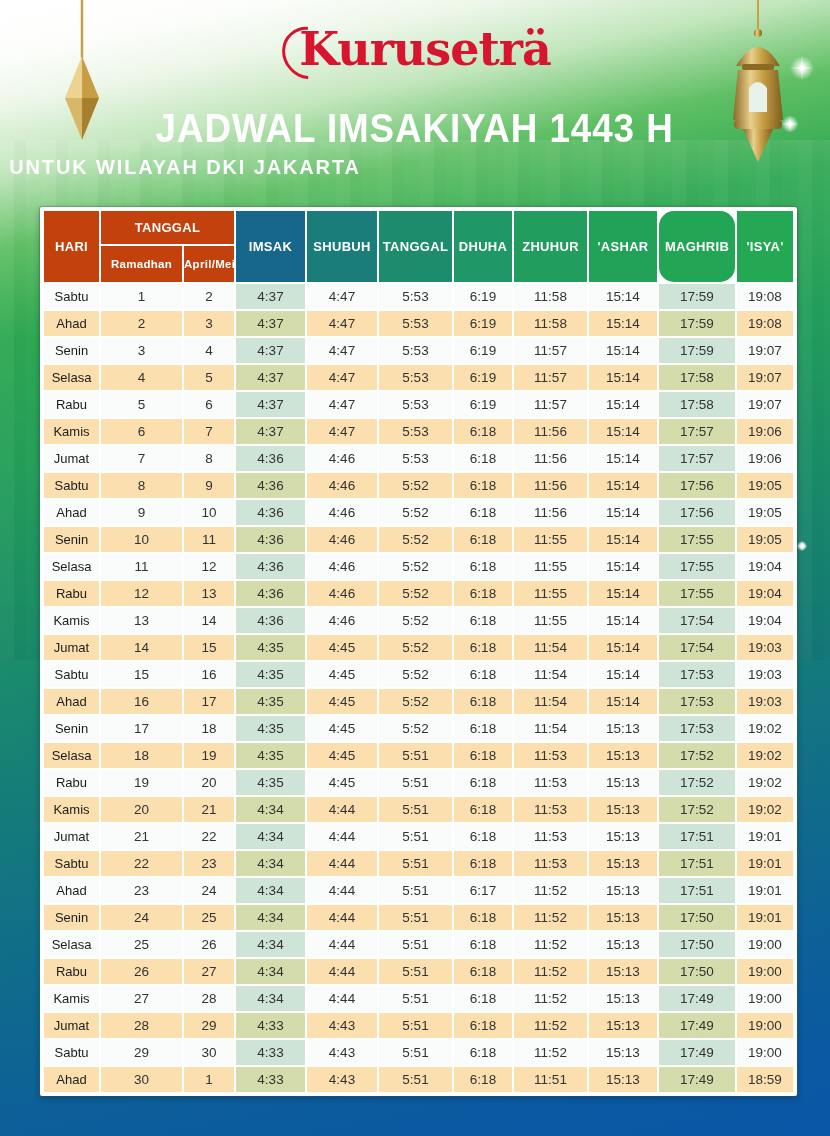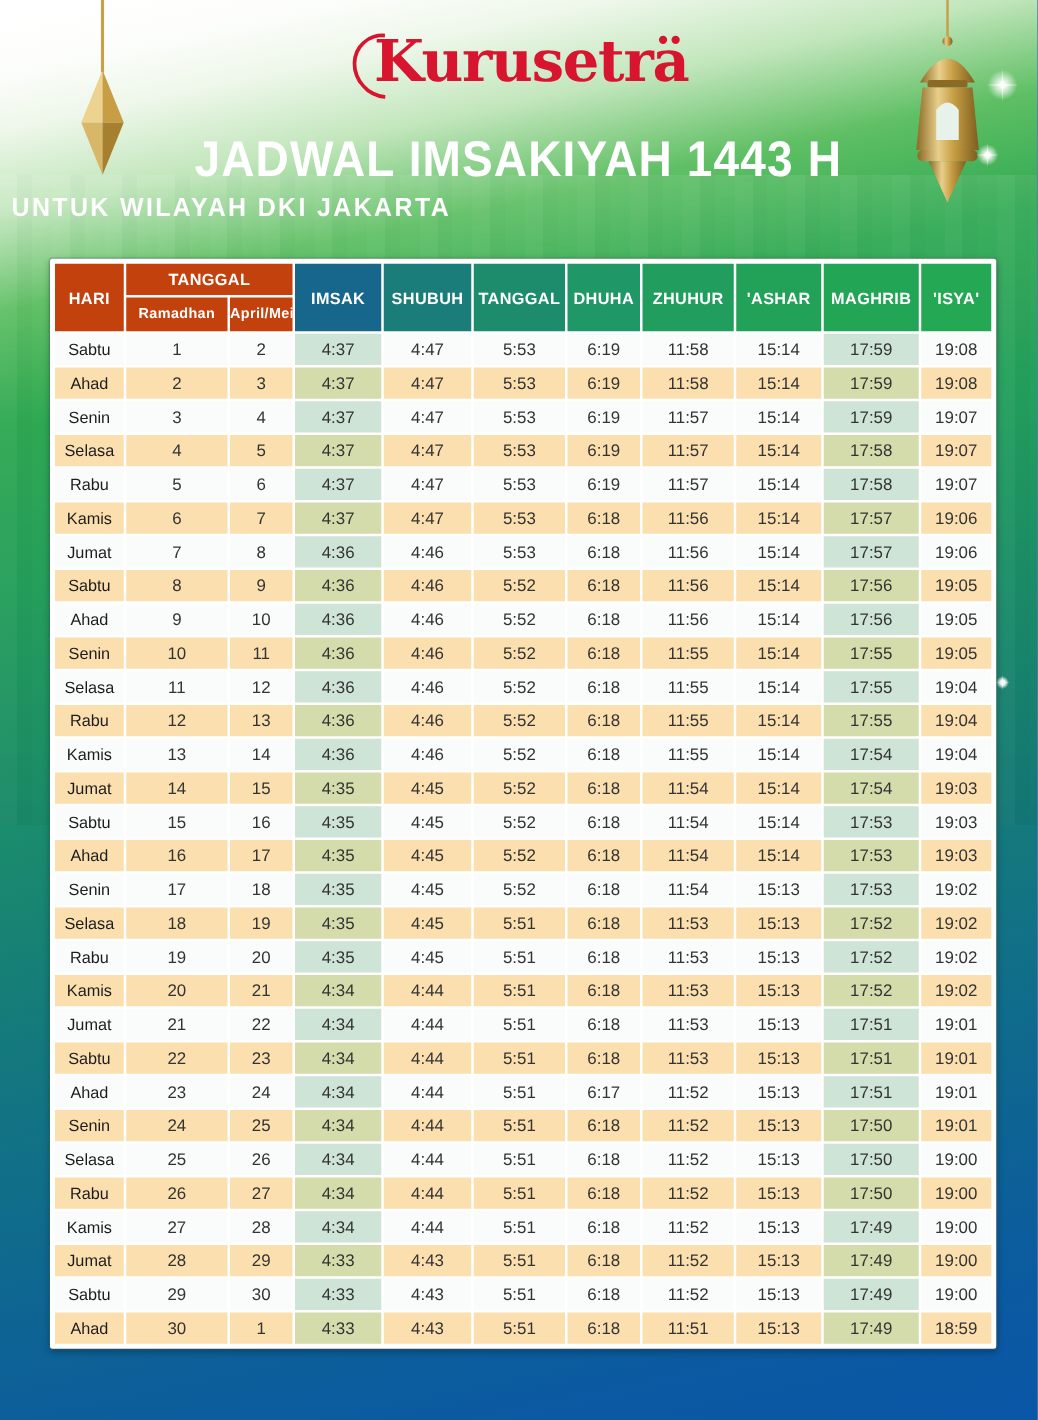--- a/index.html
+++ b/index.html
@@ -37,24 +37,24 @@
   .subtitle{position:absolute;left:0;right:0;top:155px;color:#ffffff;}
   .subtitle-inner{display:inline-block;transform:scaleX(.95);font-weight:700;font-size:21px;letter-spacing:2px;}
   
   .table-wrap{position:absolute;left:40px;top:207px;width:751px;}
   table{border-collapse:separate;border-spacing:2px;background:#ffffff;border:2px solid #ffffff;border-radius:2px;
     box-shadow:0 2px 6px rgba(0,20,30,.35), 0 0 0 1px rgba(90,110,100,.35);table-layout:fixed;width:751px;}
   th,td{padding:0;text-align:center;vertical-align:middle;overflow:hidden;}
   thead th{color:#ffffff;font-weight:700;font-size:13px;letter-spacing:.3px;}
   th.th-top{height:24px;}
   th.th-sub{height:26px;font-size:11.5px;}
-  th.th-span{height:54px;}
+  th.th-span{height:71px;}
   .th-blue{background:#c2410c;}
   .p0{background:#17668b;} .p1{background:#1a7d79;} .p2{background:#1d8c6d;} .p3{background:#1f9766;}
-  .p4{background:#219d5e;} .p5{background:#22a259;} .p6{background:#23a556;} .p7{background:#24a854;}
+  .p4{background:#219d5e;} .p5{background:#22a259;} .p6{background:#23a556;border-radius:15px;} .p7{background:#24a854;}
   tbody td{height:25px;font-size:13.5px;color:#333333;}
   tbody td:first-child{font-size:13px;color:#1c1c1c;}
   tr.odd td{background:#fafbfb;}
   tr.even td{background:#fbdfae;}
   tr.odd td.tint{background:#cee4d6;}
   tr.even td.tint{background:#d5dcab;}
 </style>
 </head>
 <body>
 

